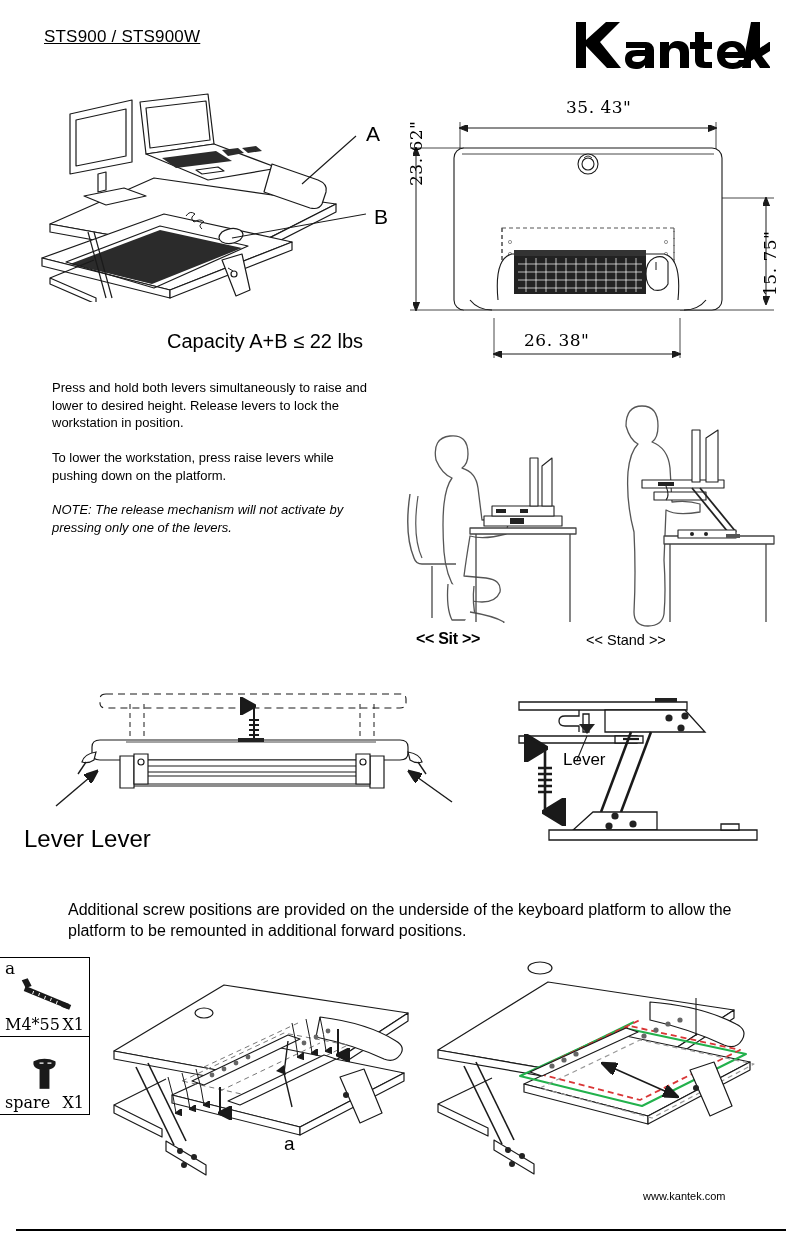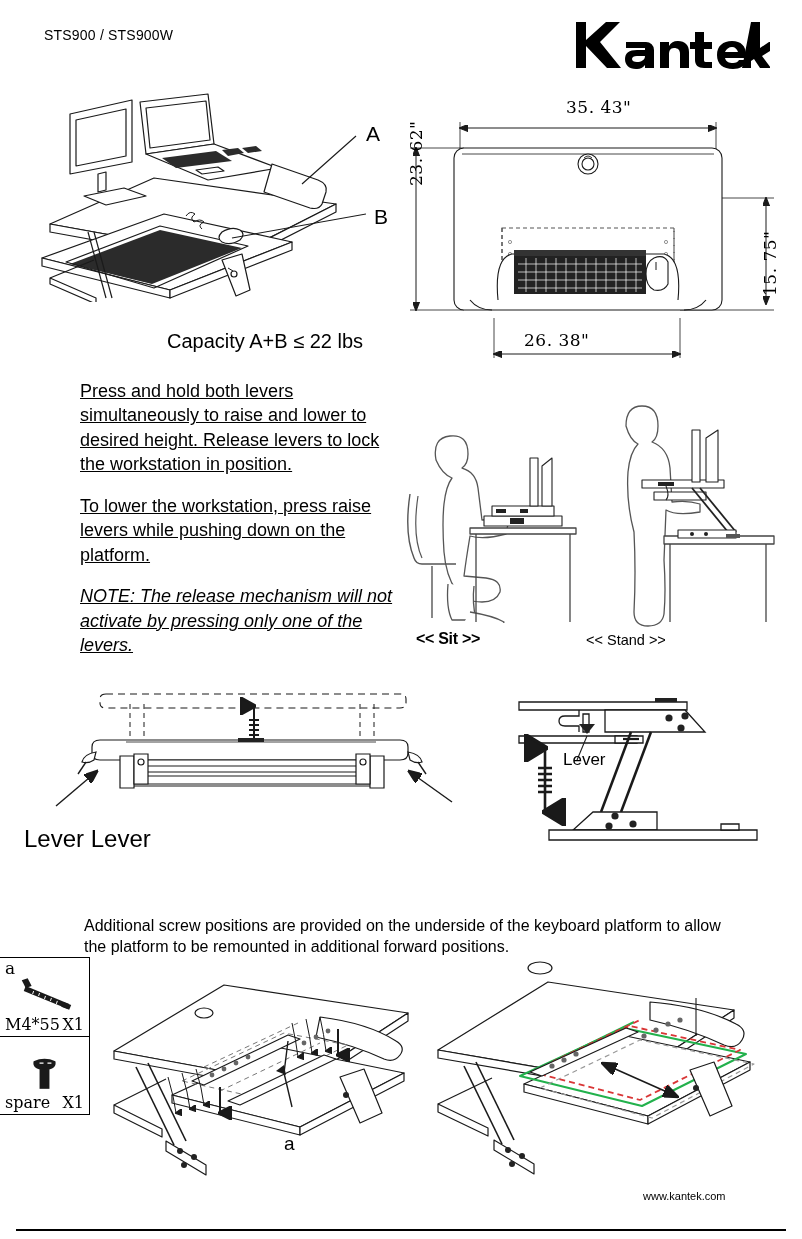--- a/index.html
+++ b/index.html
@@ -17,23 +17,24 @@
   }
   .page {
     position: absolute;
     inset: 0;
   }
   .abs { position: absolute; }
 
   
   .model-code {
     left: 44px; top: 27px;
-    font-size: 14px;
+    font-size: 17px;
     letter-spacing: .2px;
     white-space: nowrap;
+    text-decoration: underline;
   }
   .brand-logo {
     right: 32px; top: 18px;
     width: 196px; height: 54px;
   }
   .brand-logo svg { display: block; width: 100%; height: 100%; }
 
   
   .hero-illustration {
     left: 36px; top: 92px;
@@ -76,25 +77,24 @@
     transform-origin: left top;
   }
   .dim-height-right {
     left: 760px; top: 296px;
     transform: rotate(-90deg);
     transform-origin: left top;
   }
 
   
   .instructions {
-    left: 80px; top: 379px;
+    left: 52px; top: 379px;
     width: 320px;
-    font-size: 18px;
+    font-size: 13px;
     line-height: 1.36;
-    text-decoration: underline;
   }
   .instructions p { margin: 0 0 17px 0; }
   .instructions p.note { font-style: italic; margin-bottom: 16px; }
 
   
   .figure-sit {
     left: 392px; top: 388px;
     width: 190px; height: 235px;
   }
   .figure-stand {
@@ -145,21 +145,21 @@
     font-size: 16.5px;
     font-weight: bold;
     white-space: nowrap;
   }
   .adjust-body {
     left: 68px; top: 899px;
     width: 680px;
     font-size: 16px;
     line-height: 1.34;
   }
-  .adjust-body p { margin: 16px; }
+  .adjust-body p { margin: 0; }
 
   
   .parts-table {
     left: 0; top: 957px;
     width: 90px;
     border: 1.6px solid #000;
     border-left: none;
     box-sizing: border-box;
     font-family: "DejaVu Serif", serif;
   }

